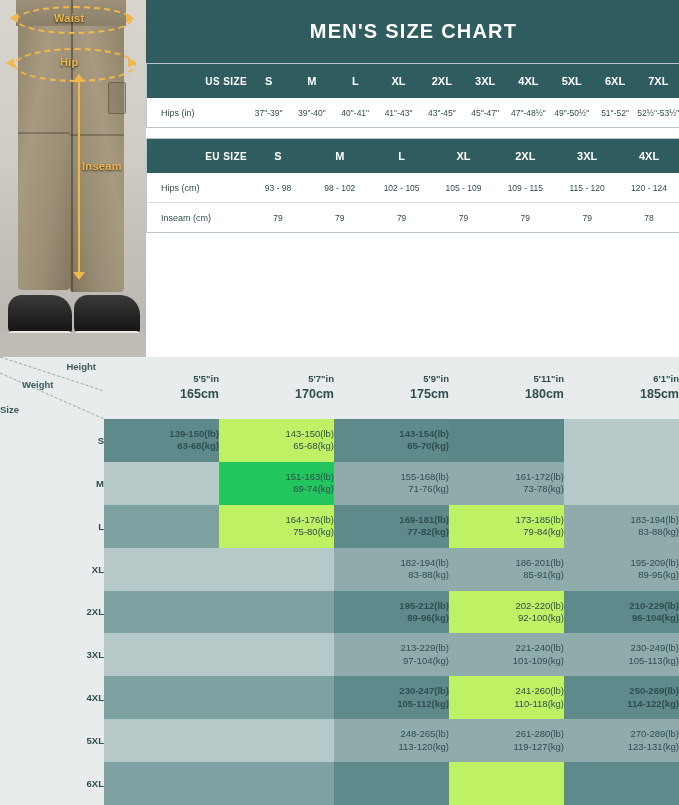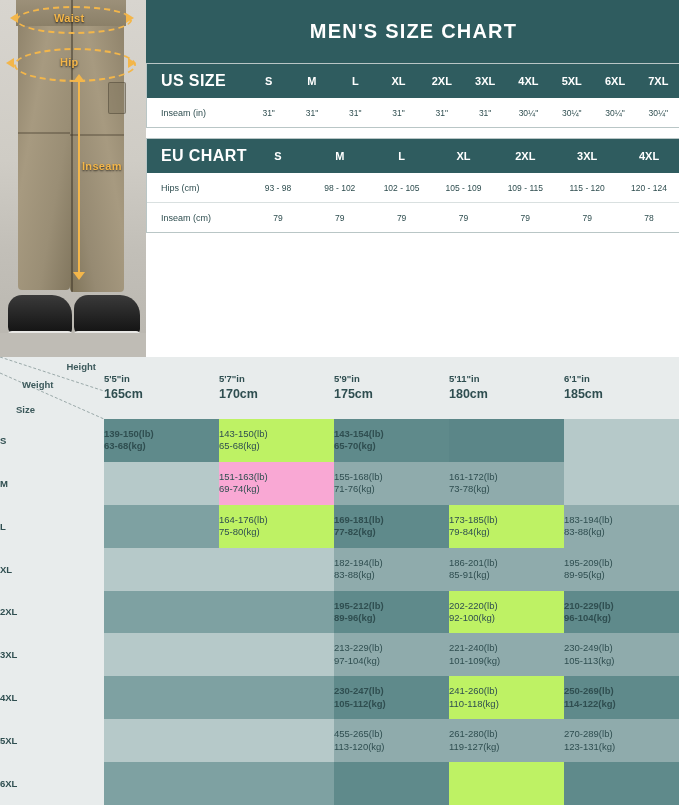--- a/index.html
+++ b/index.html
@@ -180,23 +180,23 @@
     vertical-align: middle;
   }
   thead.us-head th, thead.eu-head th {
     background: #2f5c5f;
     color: #ffffff;
     font-weight: bold;
     font-size: 11px;
     height: 34px;
   }
   thead.us-head th.first, thead.eu-head th.first {
-    text-align: left;
+    text-align: right;
     padding-left: 14px;
-    font-size: 16px;
+    font-size: 10px;
     letter-spacing: .4px;
   }
   table.sz td.rowlab {
     text-align: left;
     padding-left: 14px;
     font-size: 9px;
     color: #2f4e50;
   }
   table.sz tbody tr {
     border-bottom: 1px solid #d9e0e0;
@@ -213,21 +213,21 @@
     width: 679px;
     height: 448px;
   }
   table.mx {
     width: 679px;
     height: 448px;
     border-collapse: collapse;
     table-layout: fixed;
   }
   table.mx th, table.mx td {
-    text-align: left;
+    text-align: right;
     vertical-align: middle;
     font-size: 9.5px;
     color: #2f4e50;
     padding: 0;
   }
   .corner {
     width: 104px;
     background: #e8ecec;
     position: relative;
     padding: 0;
@@ -242,21 +242,21 @@
     left: 0; top: 0;
     width: 100%; height: 100%;
   }
   .corner-inner .lbl {
     position: absolute;
     font-size: 9.5px;
     color: #3d5a5c;
   }
   .lbl-h { right: 8px; top: 4px; }
   .lbl-w { left: 22px; top: 22px; }
-  .lbl-s { left: 16px; bottom: 4px; }
+  .lbl-s { left: 0; bottom: 4px; }
   th.hcol {
     background: #e8ecec;
     height: 62px;
     font-weight: bold;
     font-size: 12.5px;
     line-height: 1.35;
     color: #2f4e50;
   }
   th.hcol .cm { font-weight: bold; font-size: 12.5px; }
   td.sizecell {
@@ -268,21 +268,21 @@
   }
   td.cell {
     height: 32px;
     line-height: 1.3;
   }
   td.cell .lb { display: block; }
   td.cell .kg { display: block; }           
   .t1 { background: #bef264; color:#fff; font-weight: normal; }  
   .t2 { background: #5f8a8b; color:#fff; font-weight: bold; }
   .t3 { background: #8fabac; color:#fff; }
-  .t4 { background: #f9a8d4; color:#fff; }
+  .t4 { background: #22c55e; color:#fff; }
   .empty-l { background: #5b8688; }
   .empty-m { background: #7ea1a2; }
   .empty-vl { background: #b6c9c9; }
 </style>
 </head>
 <body>
 
 <div class="page">
 
   <div class="top">
@@ -335,43 +335,43 @@
               <th>2XL</th>
               <th>3XL</th>
               <th>4XL</th>
               <th>5XL</th>
               <th>6XL</th>
               <th>7XL</th>
             </tr>
           </thead>
           <tbody>
             <tr>
-              <td class="rowlab">Inseam (in)</td>
-              <td>31"</td>
-              <td>31"</td>
-              <td>31"</td>
-              <td>31"</td>
-              <td>31"</td>
-              <td>31"</td>
-              <td>30¼"</td>
-              <td>30¼"</td>
-              <td>30¼"</td>
-              <td>30¼"</td>
+              <td class="rowlab">Hips (in)</td>
+              <td>37"-39"</td>
+              <td>39"-40"</td>
+              <td>40"-41"</td>
+              <td>41"-43"</td>
+              <td>43"-45"</td>
+              <td>45"-47"</td>
+              <td>47"-48½"</td>
+              <td>49"-50½"</td>
+              <td>51"-52"</td>
+              <td>52½"-53½"</td>
             </tr>
           </tbody>
         </table>
       </div>
 
       <div class="gapper"></div>
 
       <div class="eu-wrap">
         <table class="sz">
           <thead class="eu-head">
             <tr>
-              <th class="first" style="width:86px">EU CHART</th>
+              <th class="first" style="width:86px">EU SIZE</th>
               <th>S</th>
               <th>M</th>
               <th>L</th>
               <th>XL</th>
               <th>2XL</th>
               <th>3XL</th>
               <th>4XL</th>
             </tr>
           </thead>
           <tbody>
@@ -567,21 +567,21 @@
               <span class="lb">250-269(lb)</span>
               <span class="kg">114-122(kg)</span>
             </td>
         </tr>
 
         <tr>
           <td class="sizecell">5XL</td>
           <td class="cell empty-vl"></td>
           <td class="cell empty-vl"></td>
           <td class="cell t3">
-              <span class="lb">455-265(lb)</span>
+              <span class="lb">248-265(lb)</span>
               <span class="kg">113-120(kg)</span>
             </td>
           <td class="cell t3">
               <span class="lb">261-280(lb)</span>
               <span class="kg">119-127(kg)</span>
             </td>
           <td class="cell t3">
               <span class="lb">270-289(lb)</span>
               <span class="kg">123-131(kg)</span>
             </td>

